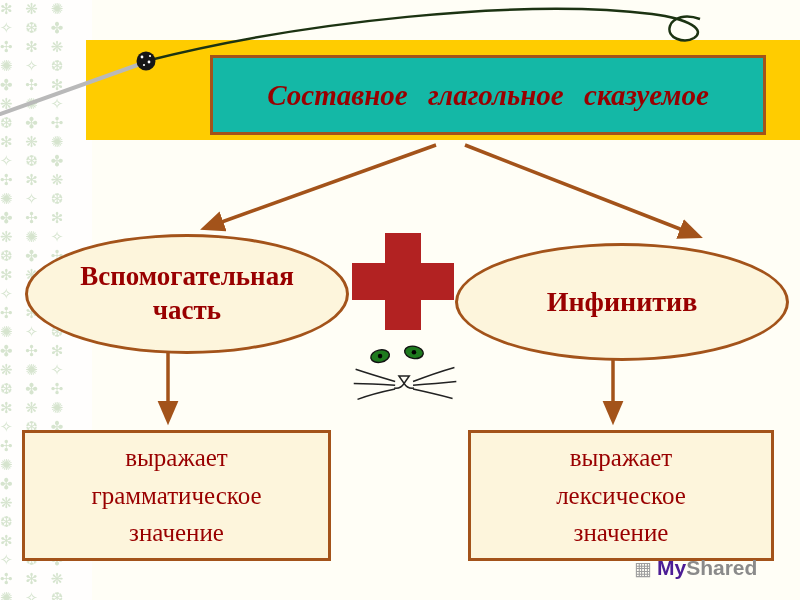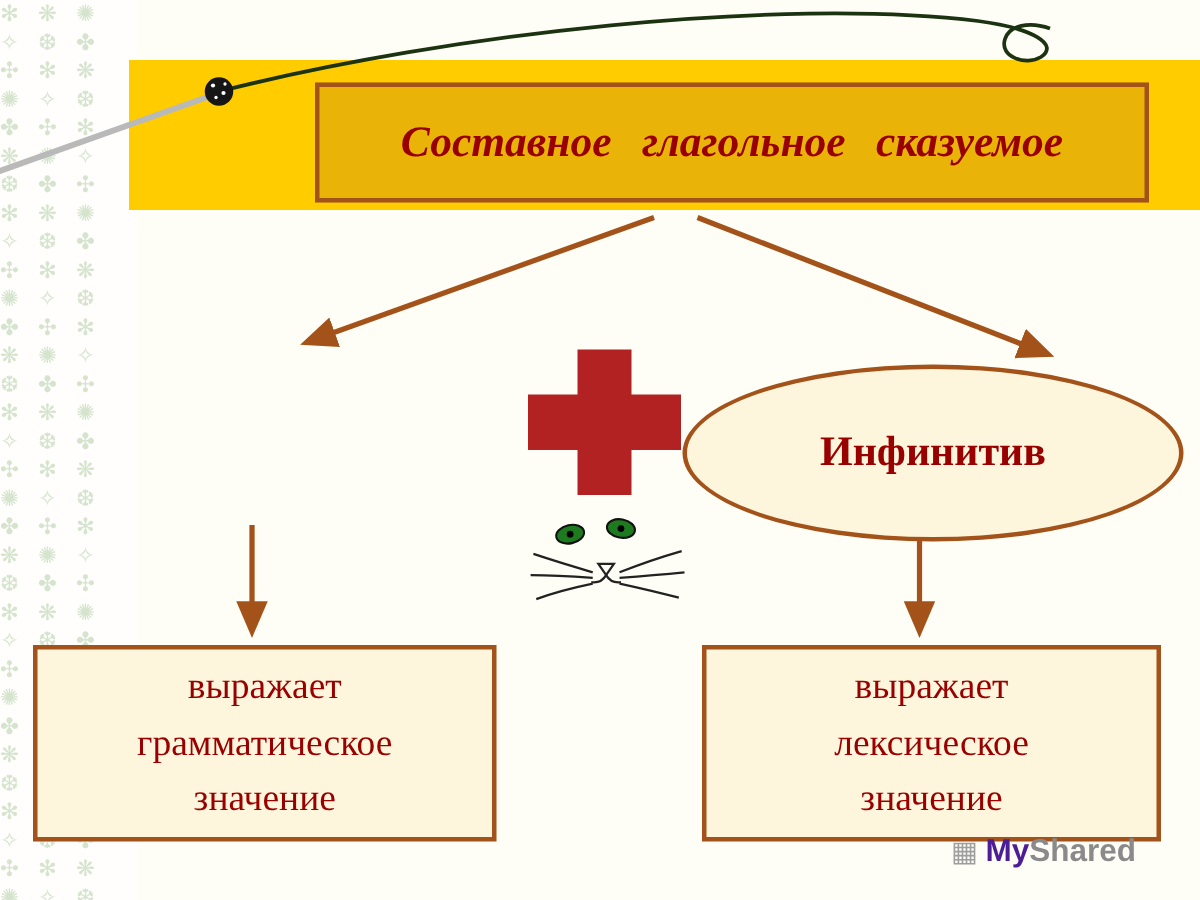--- a/index.html
+++ b/index.html
@@ -19,21 +19,21 @@
   .band{
     position:absolute;left:86px;top:40px;width:714px;height:100px;
     background:#ffcc00;z-index:1;
   }
   .overlay{
     position:absolute;left:0;top:0;width:800px;height:600px;
     z-index:2;pointer-events:none;
   }
   .title-box{
     position:absolute;left:210px;top:55px;width:550px;height:74px;z-index:3;
-    background:#eab308;border:3px solid #a3531a;
+    background:#14b8a6;border:3px solid #a3531a;
     display:flex;align-items:center;justify-content:center;
   }
   .title-box span{
     font-size:29px;font-weight:bold;font-style:italic;color:#990000;
     word-spacing:0.45em;white-space:nowrap;
   }
   .ellipse{
     position:absolute;z-index:3;background:#fdf5dc;border:3px solid #a3531a;
     border-radius:50%;display:flex;align-items:center;justify-content:center;
     text-align:center;color:#990000;font-weight:bold;
@@ -100,20 +100,24 @@
     </g>
     <g>
       <path d="M613,357 L613,420" stroke="#a3531a" stroke-width="3.5" fill="none" marker-end="url(#ah)"></path>
     </g>
   </svg>
 
   <div class="title-box">
     <span>Составное глагольное сказуемое</span>
   </div>
 
+  <div class="ellipse left">
+    <span class="multiline">Вспомогательная
+часть</span>
+  </div>
 
   <div class="cross">
     <div class="v"></div>
     <div class="h"></div>
   </div>
 
   <div class="ellipse right">
     <span>Инфинитив</span>
   </div>
 

